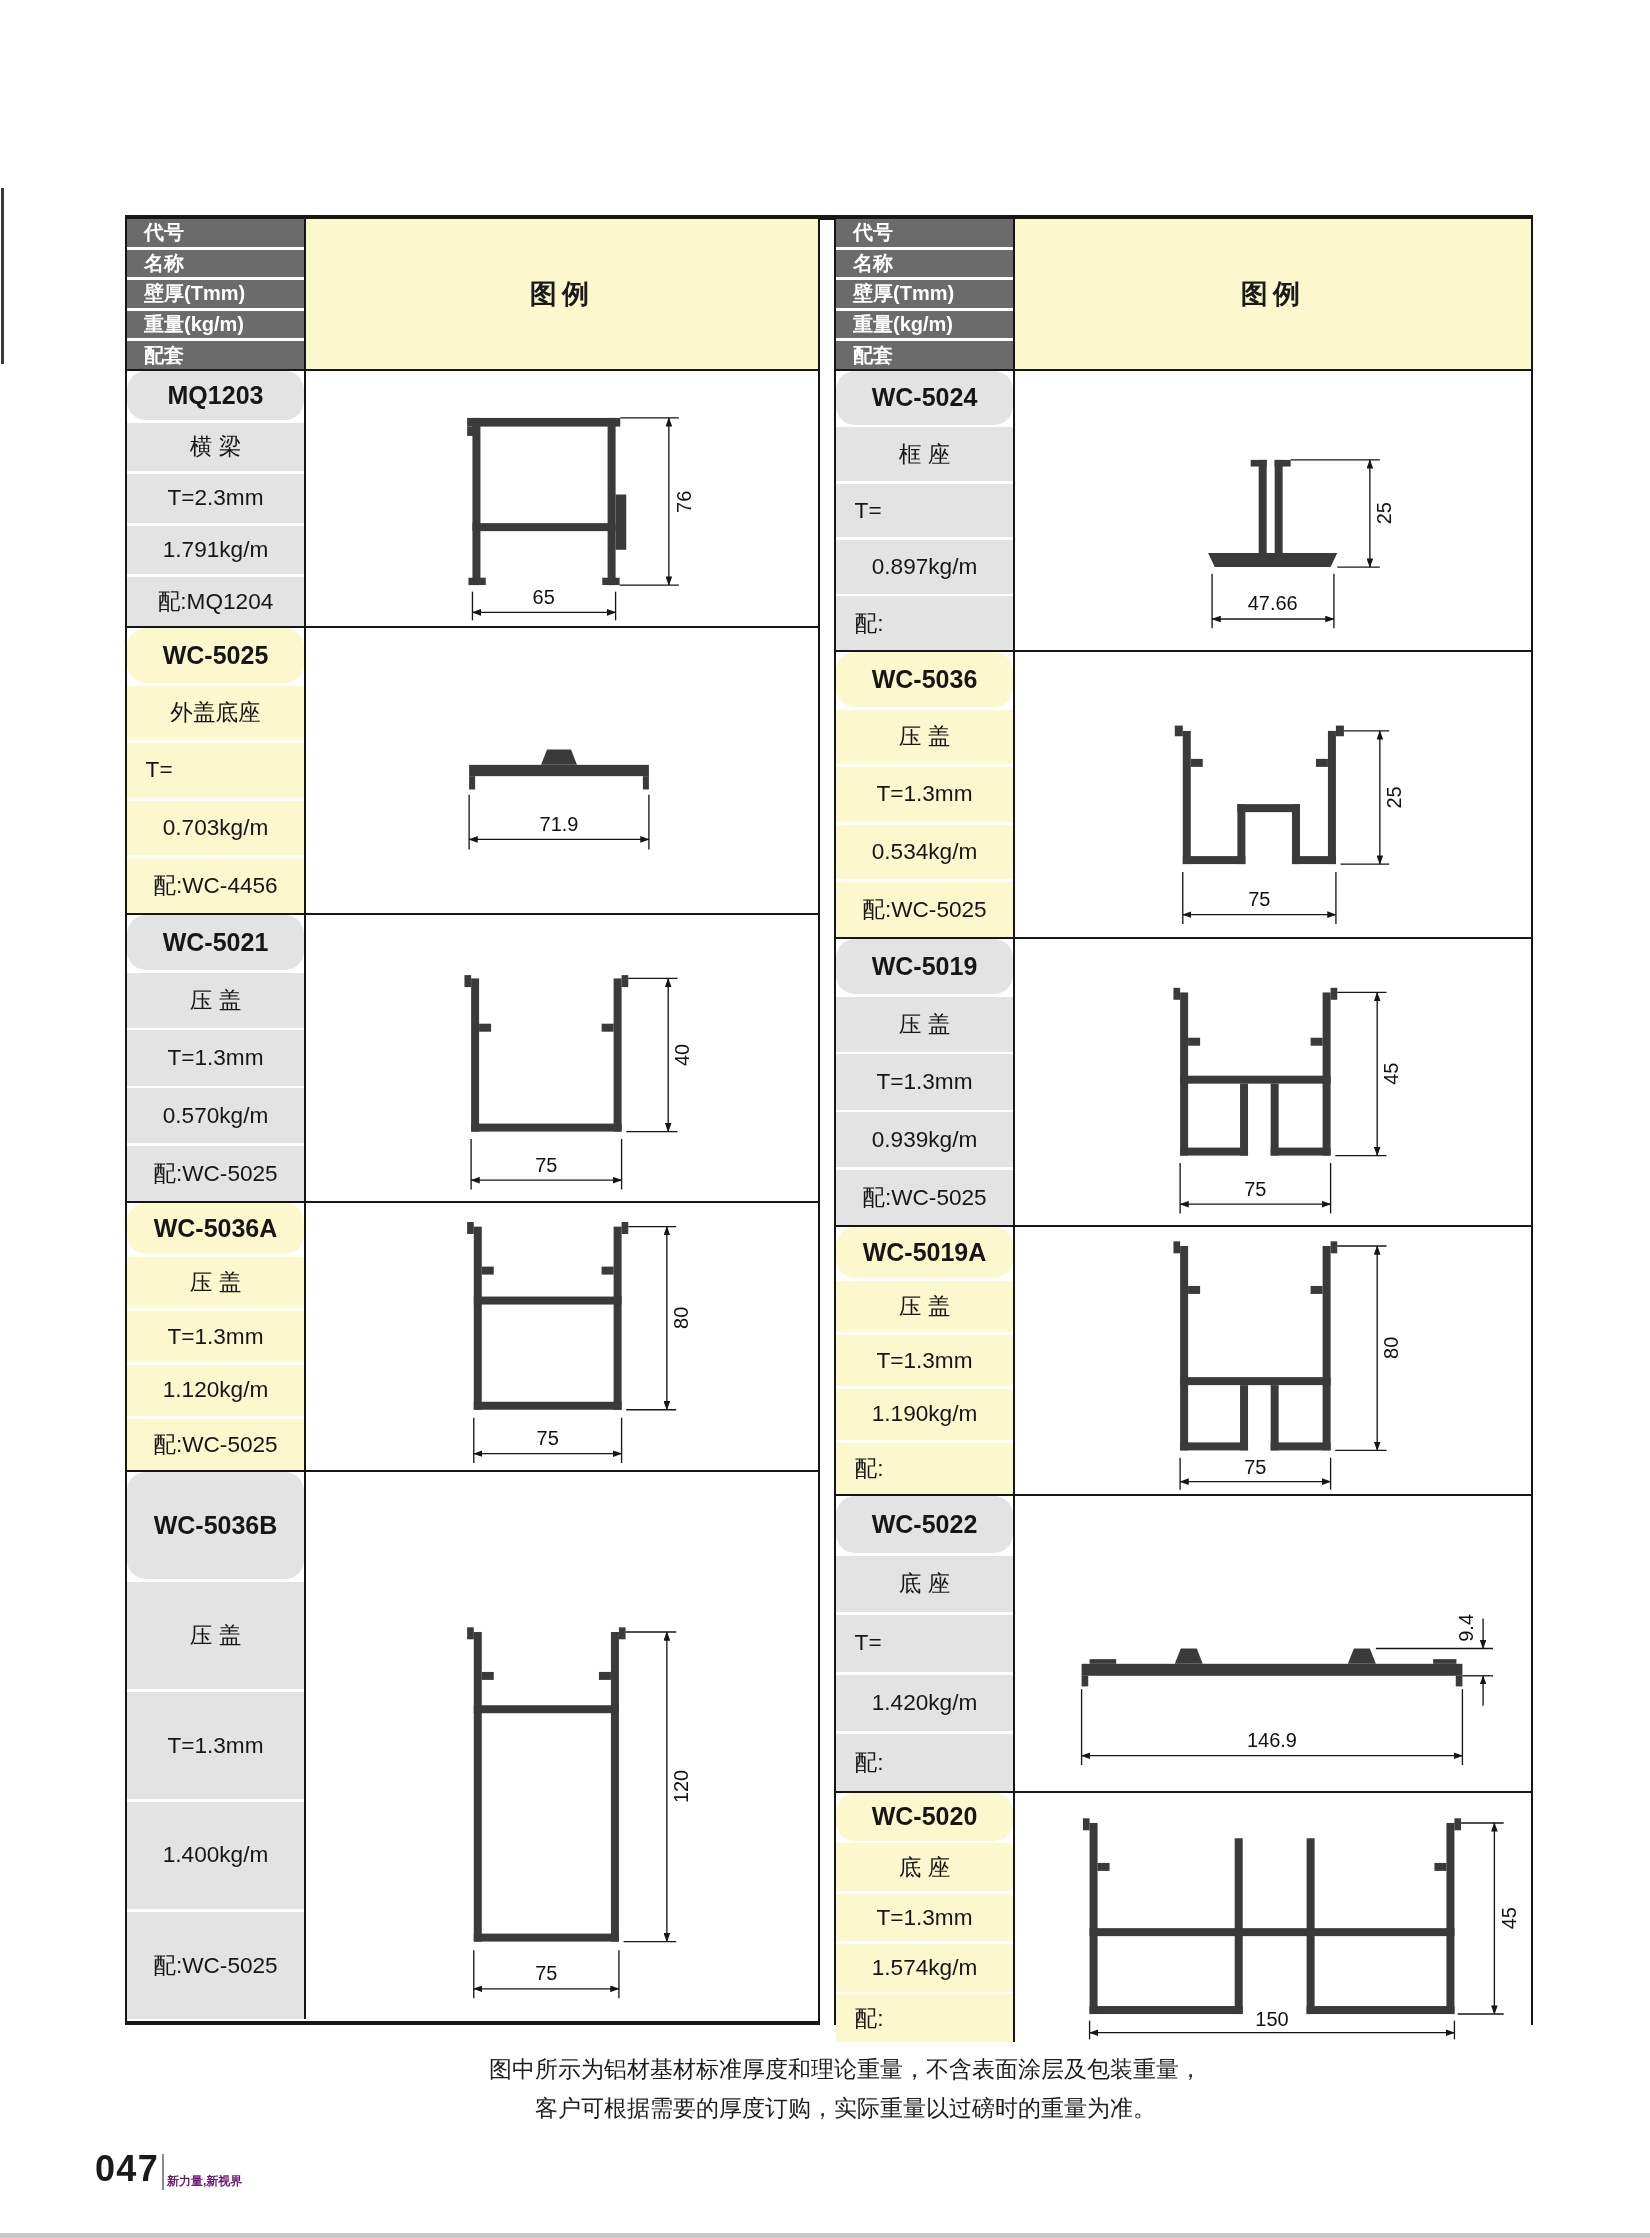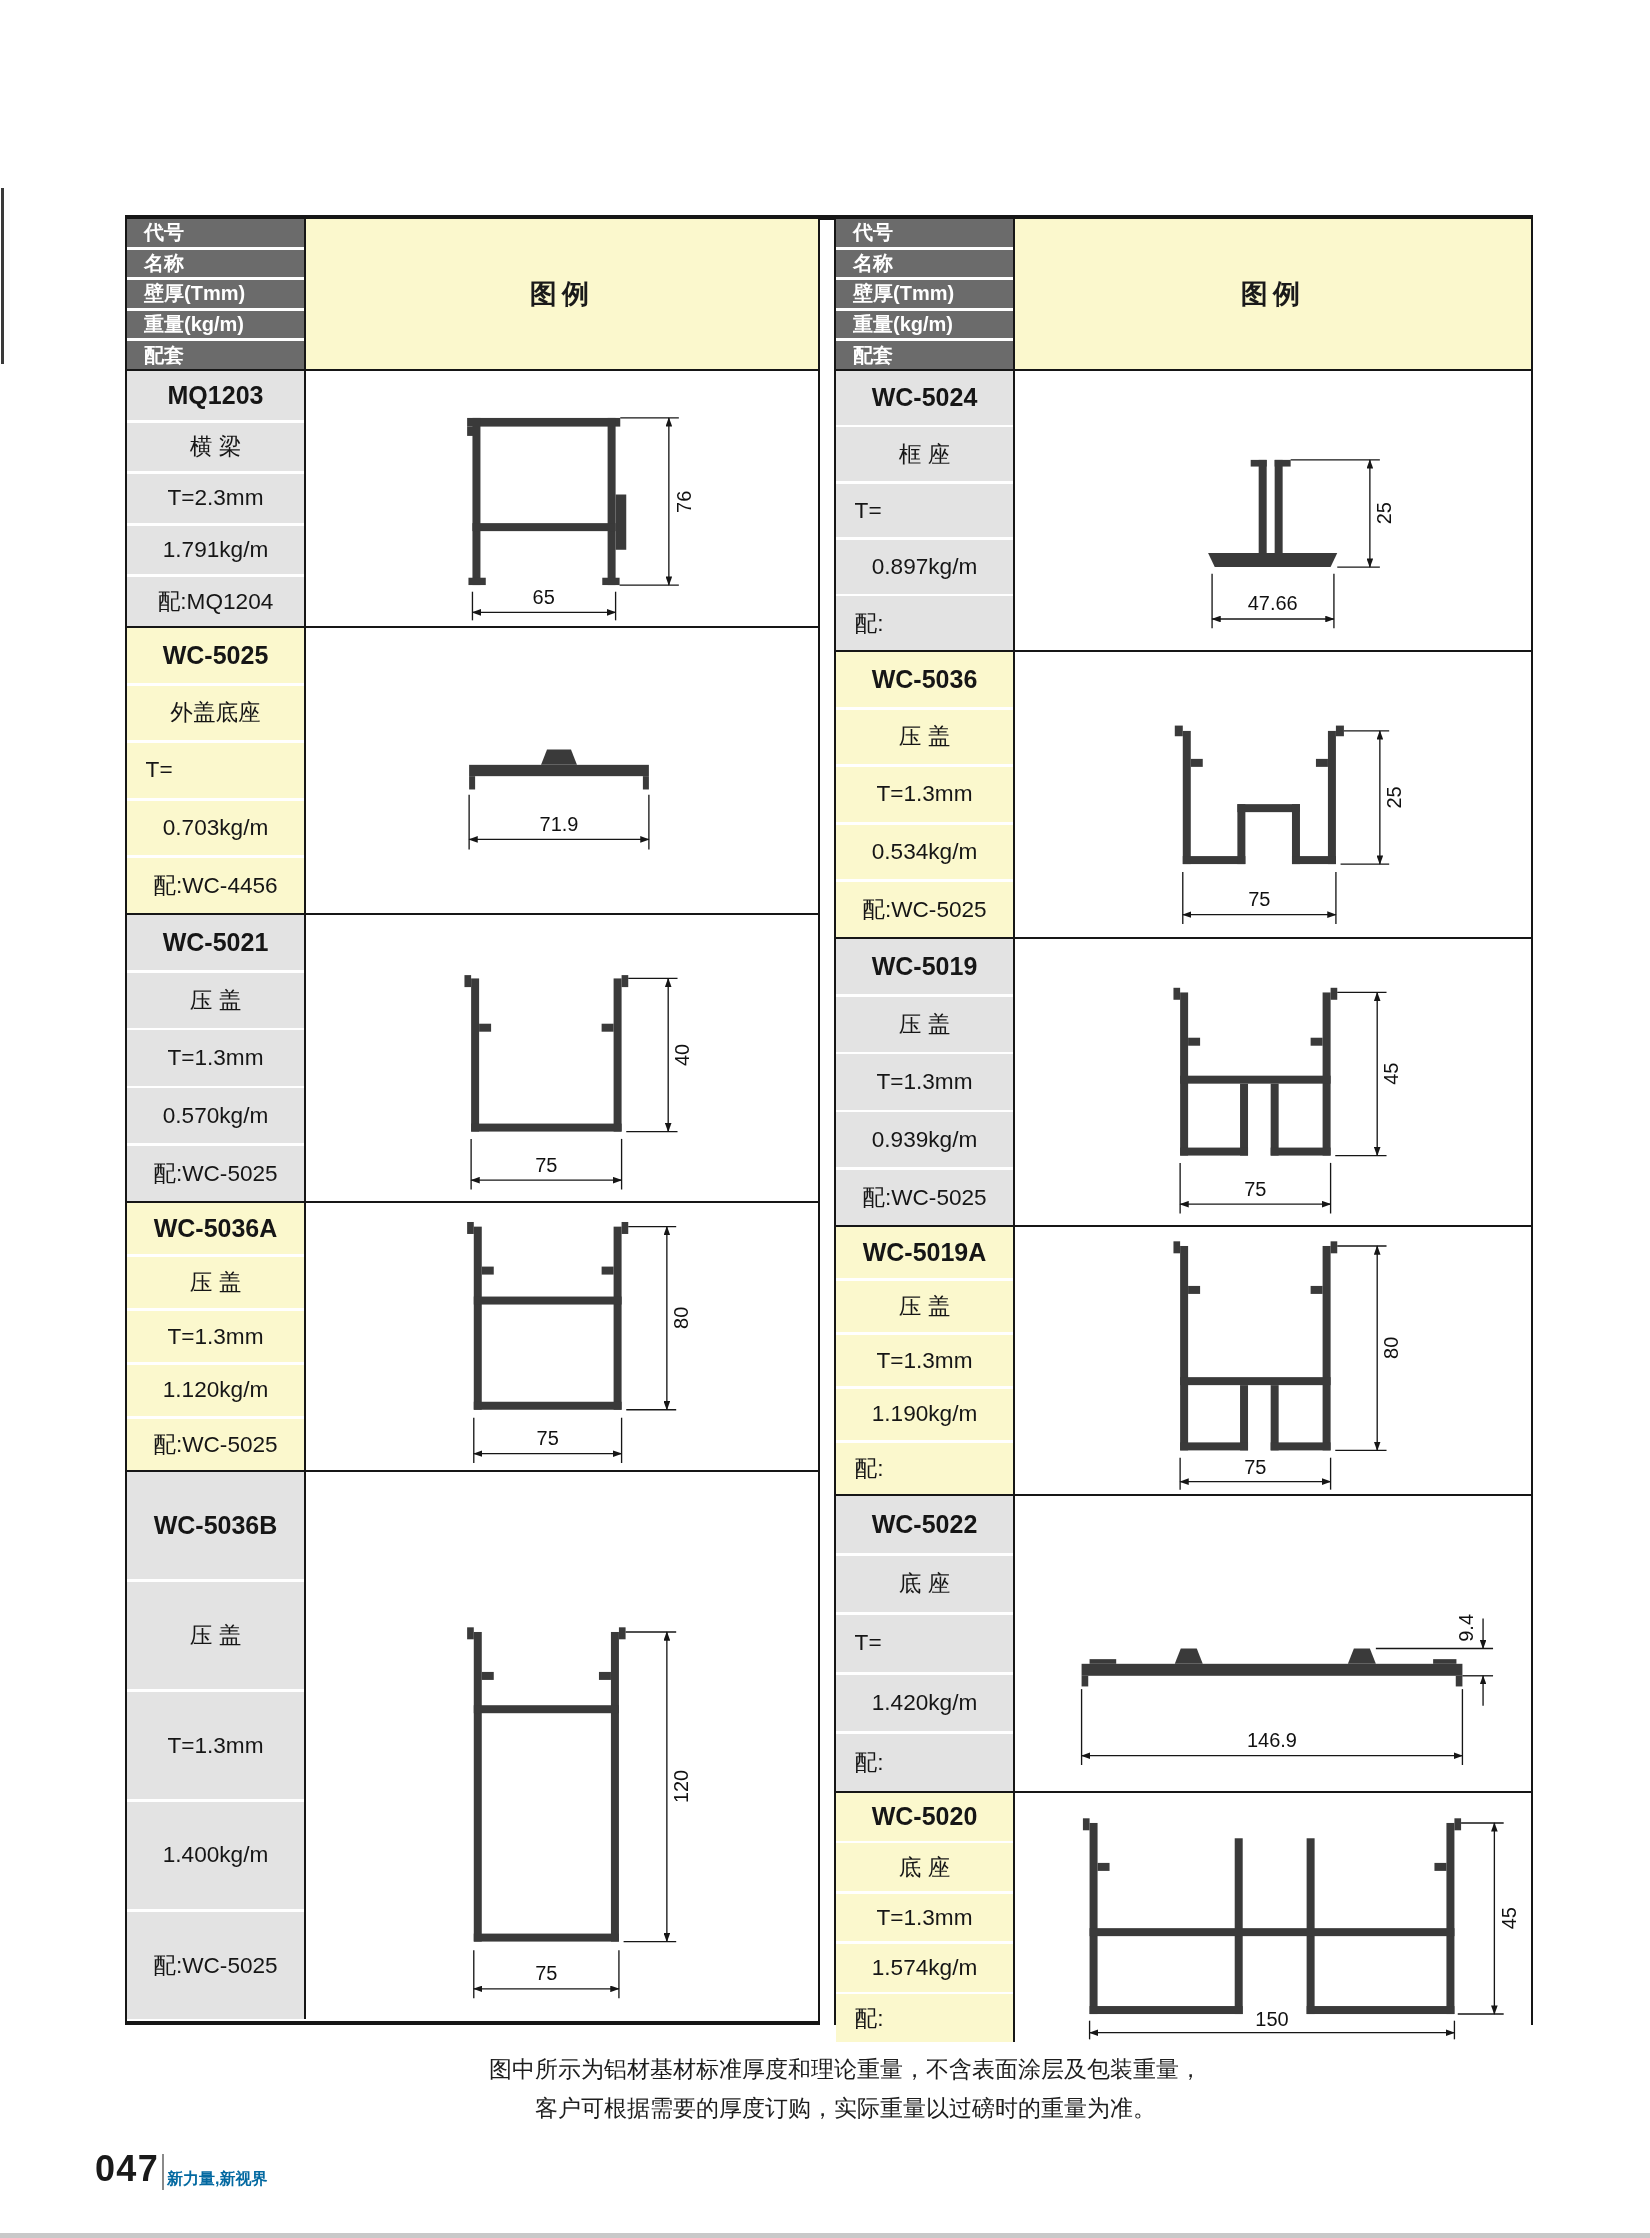--- a/index.html
+++ b/index.html
@@ -11,34 +11,34 @@
   #tbl-right{left:834px;width:699px;}
   .hdr{display:flex;height:150px;background:#fff;}
   .hdr-labels{width:177px;display:flex;flex-direction:column;gap:2.7px;background:#fff;box-sizing:border-box;}
   .hdr-labels>div{flex:1;background:#6b6b6b;color:#fff;font-weight:bold;font-size:20px;display:flex;align-items:center;padding-left:17px;}
   .hdr-legend{flex:1;background:#fbf8cd;border-left:2px solid #161616;display:flex;align-items:center;justify-content:center;font-size:27px;font-weight:bold;letter-spacing:5.3px;color:#1a1a1a;}
   .row{display:flex;border-top:2.7px solid #161616;box-sizing:border-box;background:#fff;}
   .row .info{width:177px;display:flex;flex-direction:column;gap:2.7px;background:#fff;}
   .row .info>div{flex:1;display:flex;align-items:center;justify-content:center;font-size:22.6px;color:#161616;}
   .row.gray .info>div{background:#e3e3e3;}
   .row.yellow .info>div{background:#fbf8cd;}
-  .row .info>div.code{font-weight:bold;font-size:25px;}
+  .row .info>div.code{font-weight:bold;font-size:25px;border-radius:19px;}
   .row .info>div.align-left{justify-content:flex-start;padding-left:18.6px;}
   .row .draw{flex:1;position:relative;border-left:2px solid #161616;background:#fff;}
   .row .draw svg{position:absolute;left:0;top:0;width:100%;height:100%;}
   .rl1{height:257px}.rl2{height:287px}.rl3{height:288px}.rl4{height:269px}.rl5{height:549px}
   .rr1{height:281px}.rr2{height:287px}.rr3{height:288px}.rr4{height:269px}.rr5{height:297px}.rr6{height:251px}
   .profile{fill:#3a3a3a;stroke:none;}
   .dim{stroke:#161616;stroke-width:2;fill:none;}
   .draw text{font-size:30px;fill:#111;font-family:"Liberation Sans","DejaVu Sans",sans-serif;}
   .note{position:absolute;left:0;top:2050px;width:1651px;text-align:center;font-size:23px;line-height:39px;color:#1d1d1d;padding-left:20px;}
   .footer{position:absolute;left:95px;top:2148px;display:flex;align-items:flex-end;gap:3px;}
   .page-num{font-size:36px;font-weight:bold;color:#1a1a1a;letter-spacing:1.3px;}
   .fdiv{width:2px;height:36px;background:#8a8a8a;}
-  .slogan{font-size:16px;font-weight:bold;color:#0369a1;}
+  .slogan{font-size:12px;font-weight:bold;color:#701a75;}
   .bottom-bar{position:absolute;left:0;top:2233px;width:1651px;height:6px;background:#c9c9c9;}
 </style>
 </head>
 <body>
 
 <div class="edge-tick"></div>
 <div class="bridge"></div>
 
 <div class="tbl" id="tbl-left">
   <div class="hdr">

